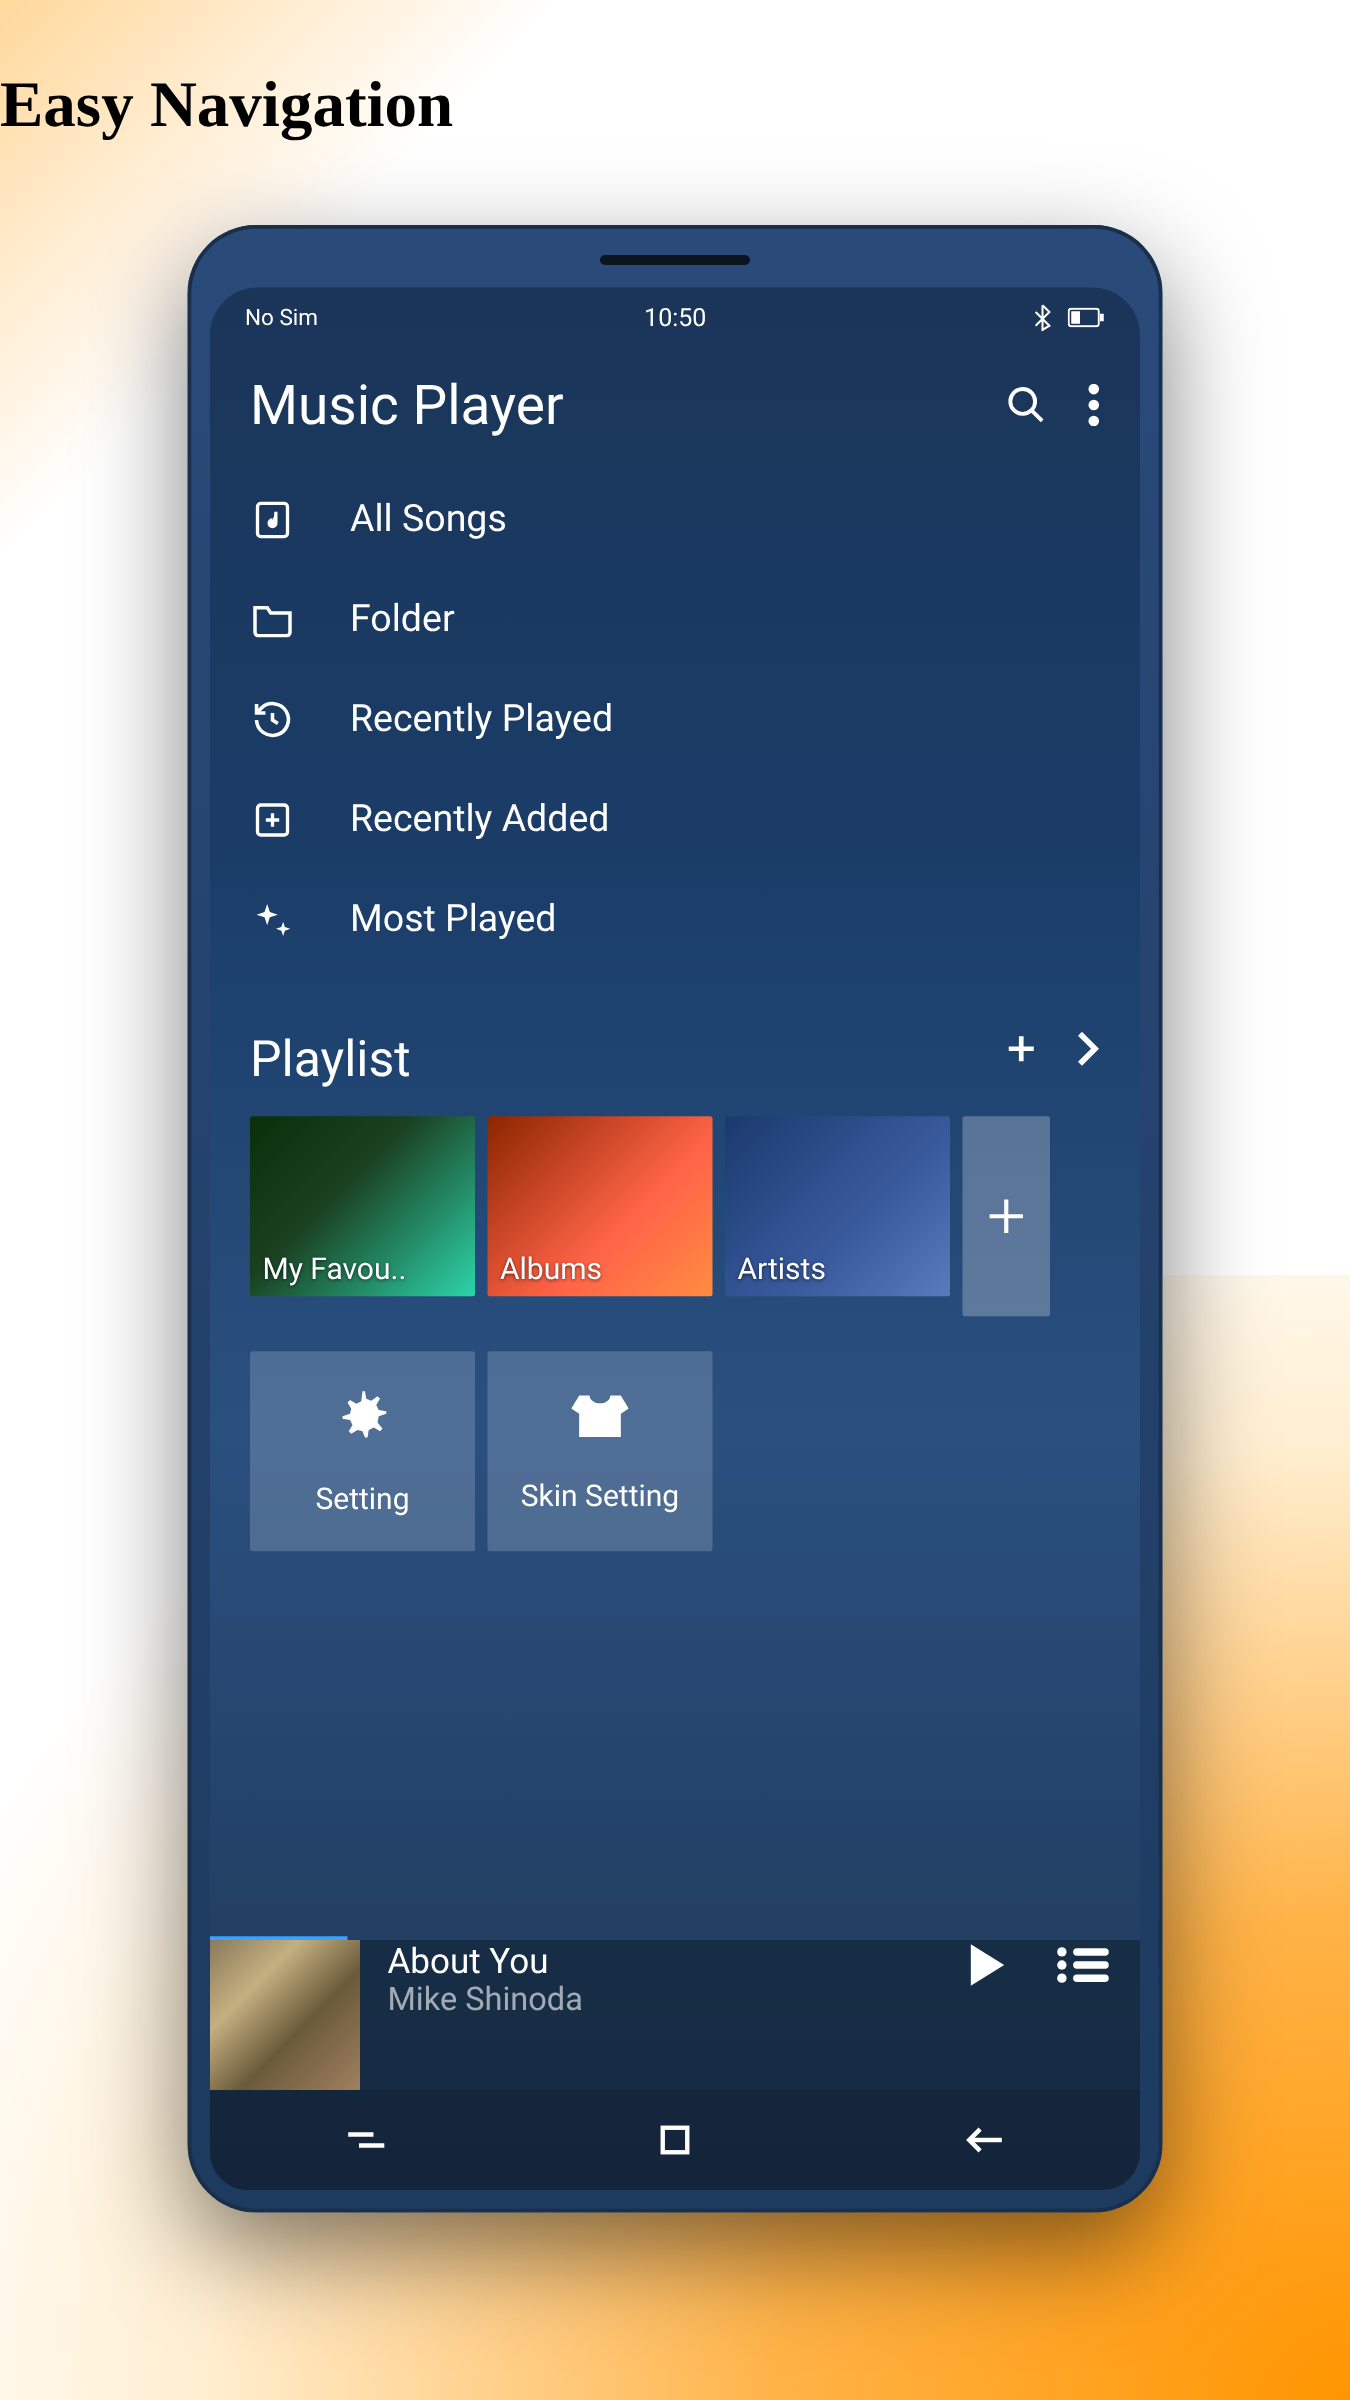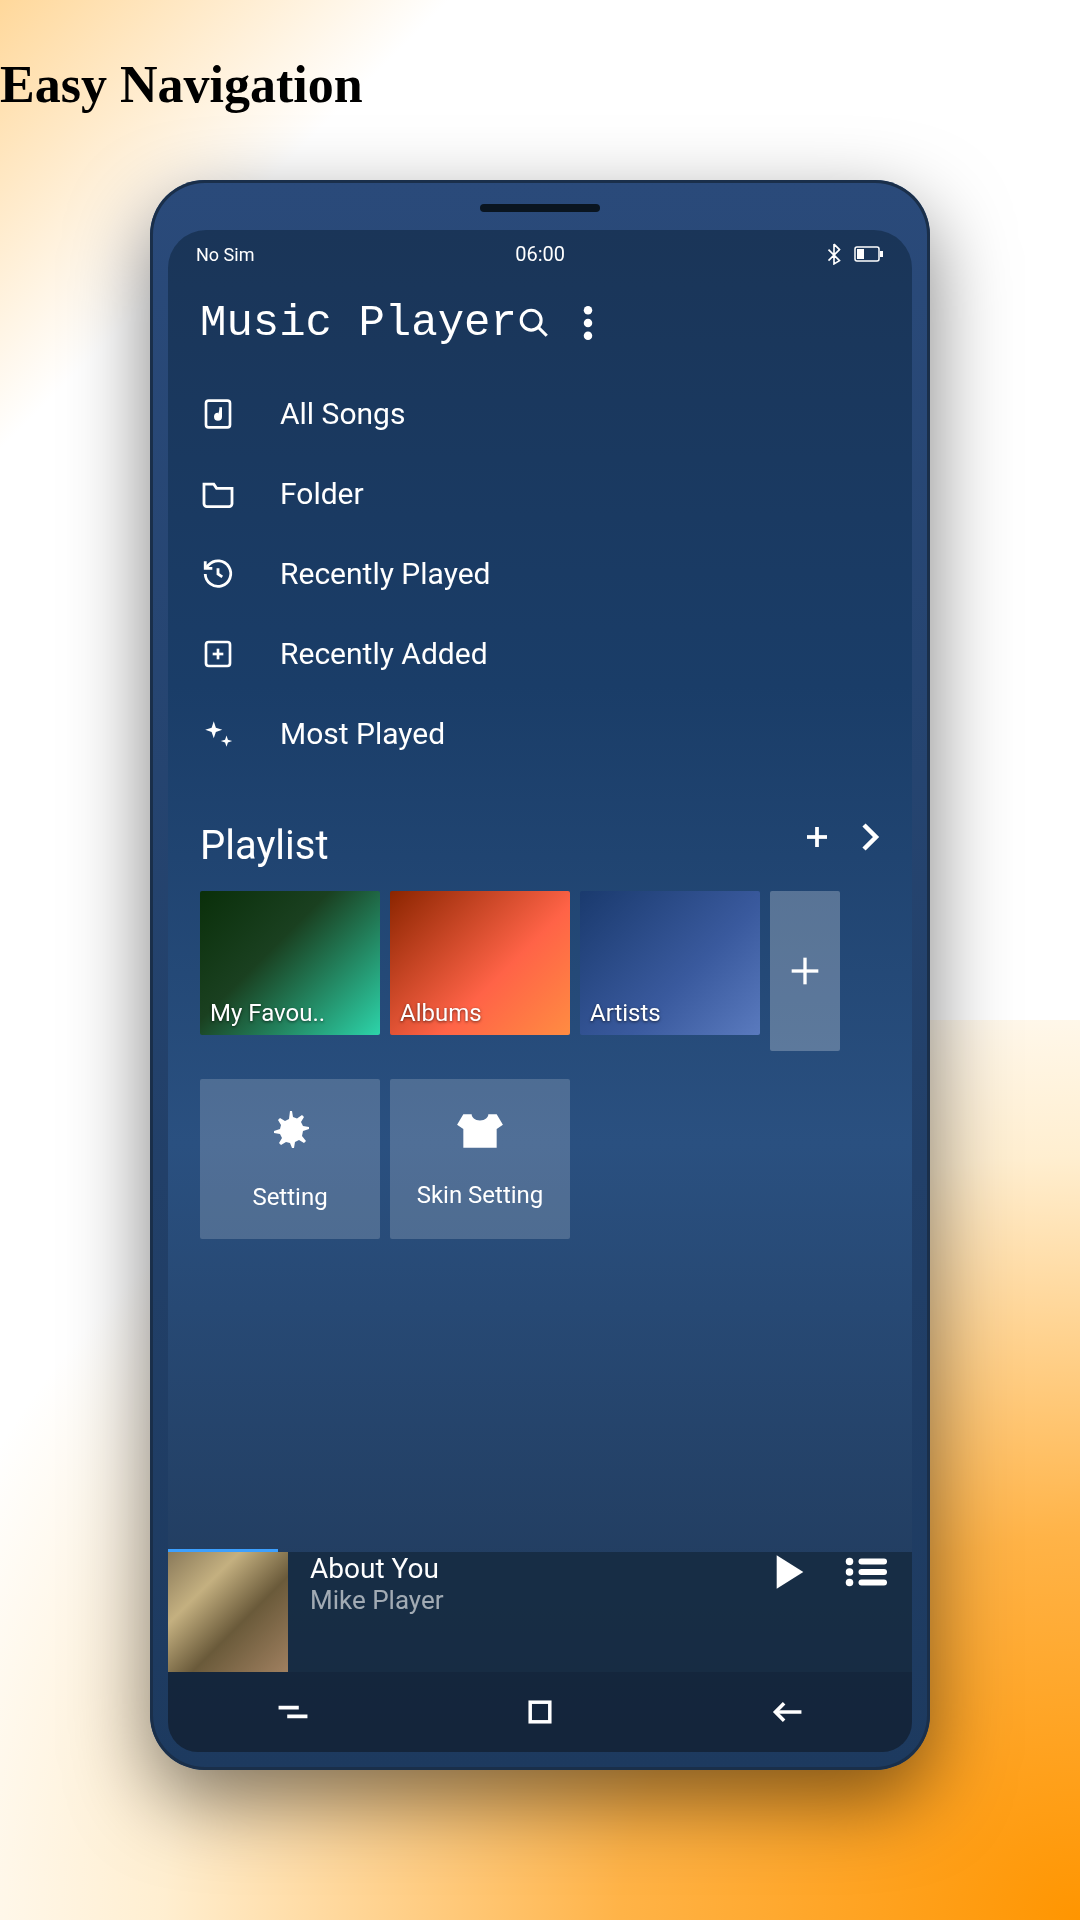--- a/index.html
+++ b/index.html
@@ -77,24 +77,23 @@
   align-items: center;
   padding: 12px 28px 8px;
   font-size: 20px;
   gap: 36px;
 }
 .status-left { font-size: 18px; }
 .status-right { display: flex; align-items: center; gap: 12px; }
 
 .app-header {
   display: flex;
-  justify-content: flex-start;
+  justify-content: space-between;
   align-items: center;
   padding: 24px 32px 12px;
-  font-family: Liberation Mono, monospace;
 }
 .app-title { font-size: 44px; font-weight: 400; }
 .header-actions { display: flex; align-items: center; gap: 32px; }
 
 .nav-list { padding: 14px 32px 0; }
 .nav-item {
   display: flex;
   align-items: flex-start;
   gap: 44px;
   padding: 22px 0;
@@ -213,21 +212,21 @@
 <div class="bg-wave"></div>
 
 <div class="promo-title">Easy Navigation</div>
 
 <div class="phone">
   <div class="speaker"></div>
   <div class="screen">
 
     <div class="status-bar">
       <span class="status-left">No Sim</span>
-      <span>06:00</span>
+      <span>10:50</span>
       <span class="status-right">
         <span>
           <svg width="16" height="22" viewBox="0 0 12 20" fill="none" stroke="#fff" stroke-width="1.5">
               <path d="M6 1 L11 6 L6 11 L11 16 L6 19 V1 M1 6 L11 16 M1 16 L11 6"></path>
             </svg>
         </span>
         <span>
           <svg width="30" height="16" viewBox="0 0 30 16" fill="none">
               <rect x="1" y="1" width="24" height="14" rx="2" stroke="#fff" stroke-width="1.5"></rect>
               <rect x="26" y="5" width="3" height="6" fill="#fff"></rect>
@@ -358,21 +357,21 @@
         </span>
         <span class="settings-label">Skin Setting</span>
       </div>
     </div>
 
     <div class="now-playing">
       <div class="progress-line"></div>
       <div class="album-art"></div>
       <div class="track-info">
         <div class="track-title">About You</div>
-        <div class="track-artist">Mike Player</div>
+        <div class="track-artist">Mike Shinoda</div>
       </div>
       <div class="np-actions">
         <span>
           <svg width="36" height="40" viewBox="0 0 20 24" fill="#fff">
               <polygon points="2,2 18,12 2,22"></polygon>
             </svg>
         </span>
         <span>
           <svg width="44" height="30" viewBox="0 0 28 20" fill="#fff">
               <circle cx="3" cy="3" r="2.5"></circle>

